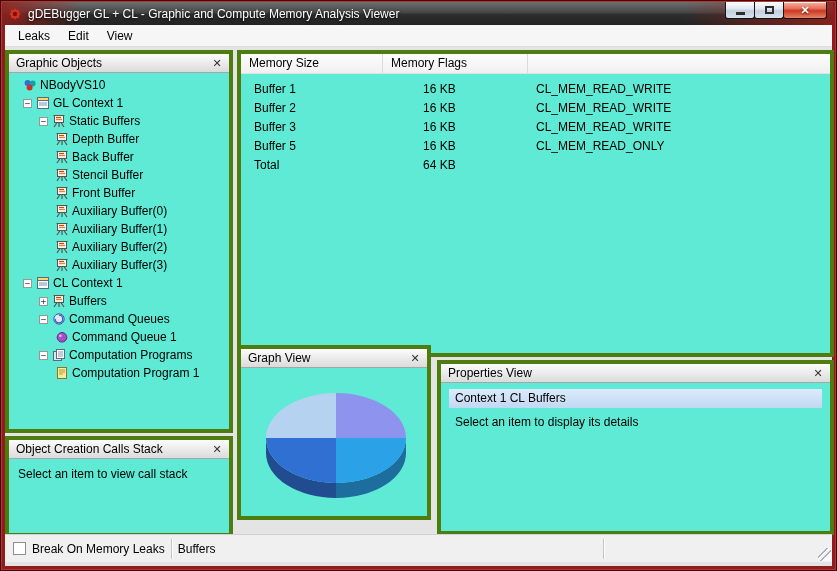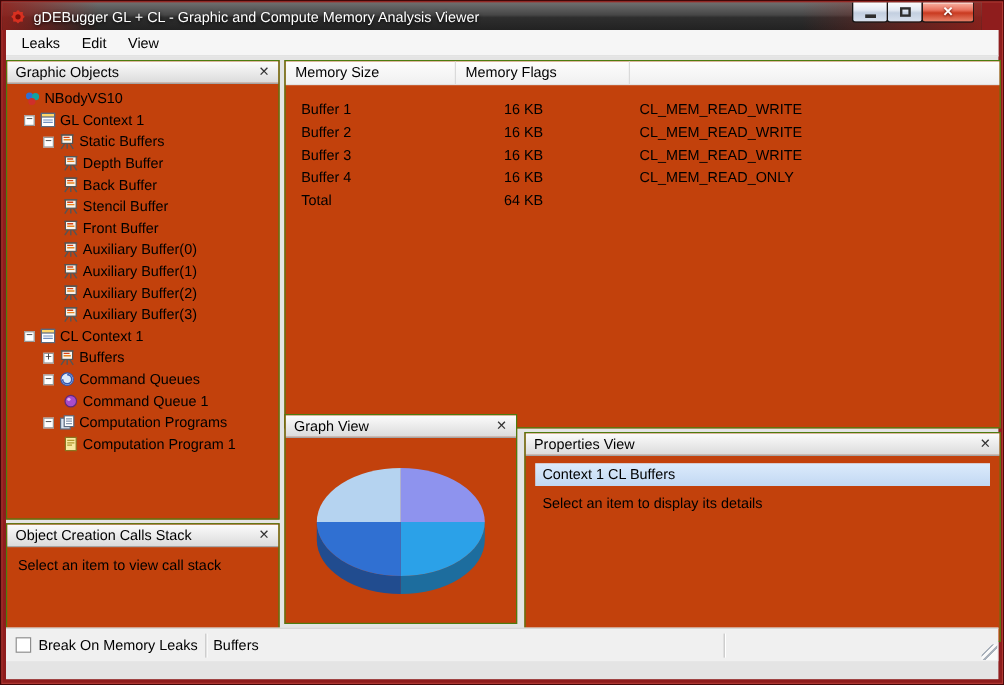--- a/index.html
+++ b/index.html
@@ -1,40 +1,40 @@
 <!DOCTYPE html>
 <html><head>
 <meta charset="utf-8">
 <style>
   *{box-sizing:border-box;margin:0;padding:0}
   html,body{width:837px;height:571px}
   body{font-family:"Liberation Sans",sans-serif;font-size:12px;color:#000;background:#555}
   .window{position:relative;width:837px;height:571px;background:#8f1d1d;border:1px solid #420707;box-shadow:inset 0 0 0 1px rgba(255,130,110,.28);overflow:hidden}
 
   
-  .titlebar{position:absolute;left:1px;right:18px;top:1px;height:23px;display:flex;align-items:center;
+  .titlebar{position:absolute;left:1px;right:3px;top:1px;height:23px;display:flex;align-items:center;
     background:linear-gradient(90deg,rgba(150,32,26,.85) 0,rgba(70,70,70,0) 80px,rgba(70,70,70,0) calc(100% - 150px),rgba(150,32,26,.85) 100%),
                linear-gradient(#6f6f6f,#474747 45%,#2e2e2e 55%,#222)}
   .title-icon{margin:0 6px 0 6px;display:flex;flex:none}
   .title-text{color:#fff;text-shadow:0 1px 3px #000;white-space:nowrap}
   .winbtns{position:absolute;top:0;right:6px;display:flex}
   .winbtn{width:30px;height:17px;border:1px solid #151515;border-top:none;border-radius:0 0 3px 3px;margin-left:-1px;
     display:flex;align-items:center;justify-content:center;
     background:linear-gradient(#fbfcfd,#e3e9f2 40%,#c3cfe0 55%,#d8e1ee);box-shadow:inset 0 1px 0 rgba(255,255,255,.8)}
   .winbtn.close{width:44px;background:linear-gradient(#f9b5a6,#e8705c 40%,#c93a20 55%,#e8826a)}
   .glyph-min{width:9px;height:3px;background:#2e2e2e;margin-top:7px}
   .glyph-max{width:9px;height:8px;border:2px solid #2e2e2e}
   .close-x{color:#fff;font-size:11px;font-weight:bold;line-height:15px;text-shadow:0 1px 2px #5a0c00}
 
   
   .client{position:absolute;left:4px;right:4px;top:24px;bottom:4px;background:#e4e4e4}
   .menubar{position:absolute;left:0;right:0;top:0;height:22px;background:#f6f6f6;border-bottom:1px solid #dedede;display:flex;align-items:center;padding-left:4px}
   .menu-item{padding:3px 9px;cursor:default}
 
-  .panel{position:absolute;border:1px solid #4d7c0f;background:#c2410c;overflow:hidden}
+  .panel{position:absolute;border:4px solid #4d7c0f;background:#5eead4;overflow:hidden}
   .phead{height:19px;line-height:18px;padding-left:7px;background:linear-gradient(#fcfcfc,#dbdbdb);border-bottom:1px solid #a6a6a6;position:relative;white-space:nowrap}
   .pclose{position:absolute;right:5px;top:0;width:14px;height:18px;text-align:center;color:#333;font-size:11px;line-height:18px;cursor:default}
 
   #graphicObjects{left:0;top:25px;width:228px;height:383px}
   #callsStack{left:0;top:411px;width:228px;height:101px}
   #tablePanel{left:232px;top:25px;width:597px;height:307px}
   #graphView{left:232px;top:320px;width:194px;height:175px}
   #propsView{left:432px;top:335px;width:397px;height:175px}
 
   
@@ -43,36 +43,36 @@
   .d0,.d1{padding-left:14px}.d2{padding-left:30px}.d3{padding-left:46px}
   .exp{flex:none;width:9px;height:9px;border:1px solid #979797;background:#fff;font:9px/7px "DejaVu Sans Mono",monospace;text-align:center;color:#3c3c3c;margin-right:4px}
   .ticon{flex:none;width:15px;height:14px;display:flex;align-items:center}
   .tlabel{padding-left:2px}
 
   
   .thead{display:flex;height:20px;background:linear-gradient(#fdfdfd,#f0f0f0);border-bottom:1px solid #e2e2e2}
   .hc{line-height:19px;border-right:1px solid #dadada}
   .hc1{width:143px;padding-left:13px}.hc2{width:142px;padding-left:8px}.hc3{width:145px;padding-left:8px}
   .trows{padding-top:8px}
-  .mrow{display:flex;height:19px;align-items:flex-end;padding-left:13px}
+  .mrow{display:flex;height:19px;align-items:flex-start;padding-left:13px}
   .mc1{width:169px}.mc2{width:113px}.mc3{flex:1}
   .total .mc1,.total .mc2{font-weight:normal}
 
   
   .graph-body{display:flex;justify-content:center;padding-top:8px}
 
   
   .props-head{margin:6px 8px 4px;height:19px;line-height:19px;background:linear-gradient(#dcebfc,#c2d8f2);padding-left:6px;font-weight:normal}
   .props-text{padding-left:14px;padding-top:3px}
 
   
   .cs-text{padding:8px 0 0 9px}
 
   
-  .statusbar{position:absolute;left:0;right:0;bottom:15px;height:28px;background:#f0f0f0;border-top:1px solid #d2d2d2;display:flex;align-items:center}
+  .statusbar{position:absolute;left:0;right:0;bottom:4px;height:28px;background:#f0f0f0;border-top:1px solid #d2d2d2;display:flex;align-items:center}
   .sb-check{flex:none;width:13px;height:13px;border:1px solid #8e8e8e;background:#fff;margin:0 6px 0 8px}
   .vsep{flex:none;width:0;height:20px;border-left:1px solid #c6c6c6;box-shadow:1px 0 0 #fff;margin:0 6px}
   .sb-spacer{flex:1}
   .sb-blank{flex:none;width:222px;height:100%}
   .grip{position:absolute;right:1px;bottom:1px;width:13px;height:13px;
     background:linear-gradient(135deg,transparent 0 6px,#a8b0ba 6px 7.5px,#fafafa 7.5px 9px,transparent 9px 10px,#a8b0ba 10px 11.5px,#fafafa 11.5px 13px)}
 </style>
 </head>
 <body>
 
@@ -351,21 +351,21 @@
           <span class="mc1">Buffer 2</span>
           <span class="mc2">16 KB</span>
           <span class="mc3">CL_MEM_READ_WRITE</span>
         </div>
         <div class="mrow">
           <span class="mc1">Buffer 3</span>
           <span class="mc2">16 KB</span>
           <span class="mc3">CL_MEM_READ_WRITE</span>
         </div>
         <div class="mrow">
-          <span class="mc1">Buffer 4</span>
+          <span class="mc1">Buffer 5</span>
           <span class="mc2">16 KB</span>
           <span class="mc3">CL_MEM_READ_ONLY</span>
         </div>
         <div class="mrow total">
           <span class="mc1">Total</span>
           <span class="mc2">64 KB</span>
           <span class="mc3"></span>
         </div>
       </div>
     </div>

